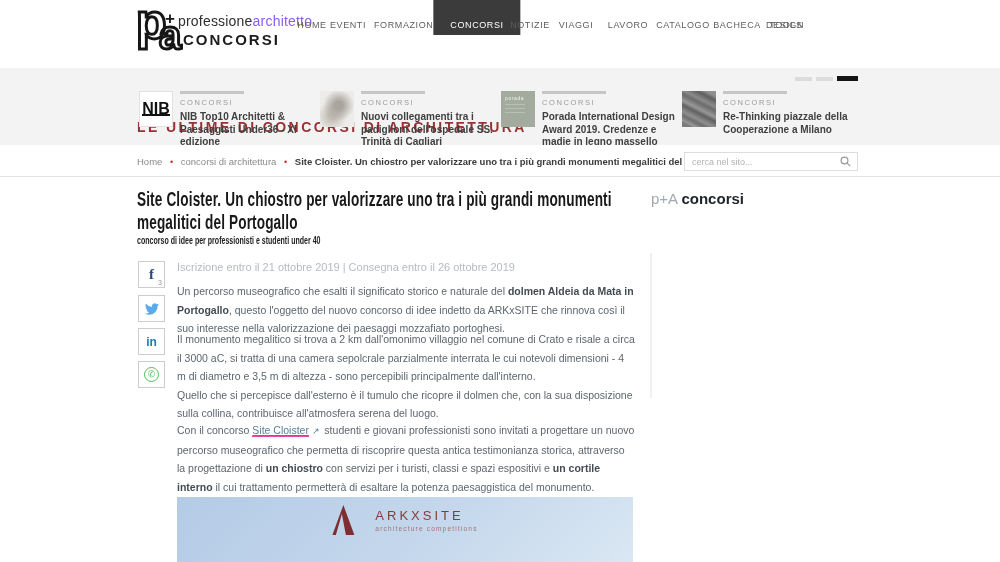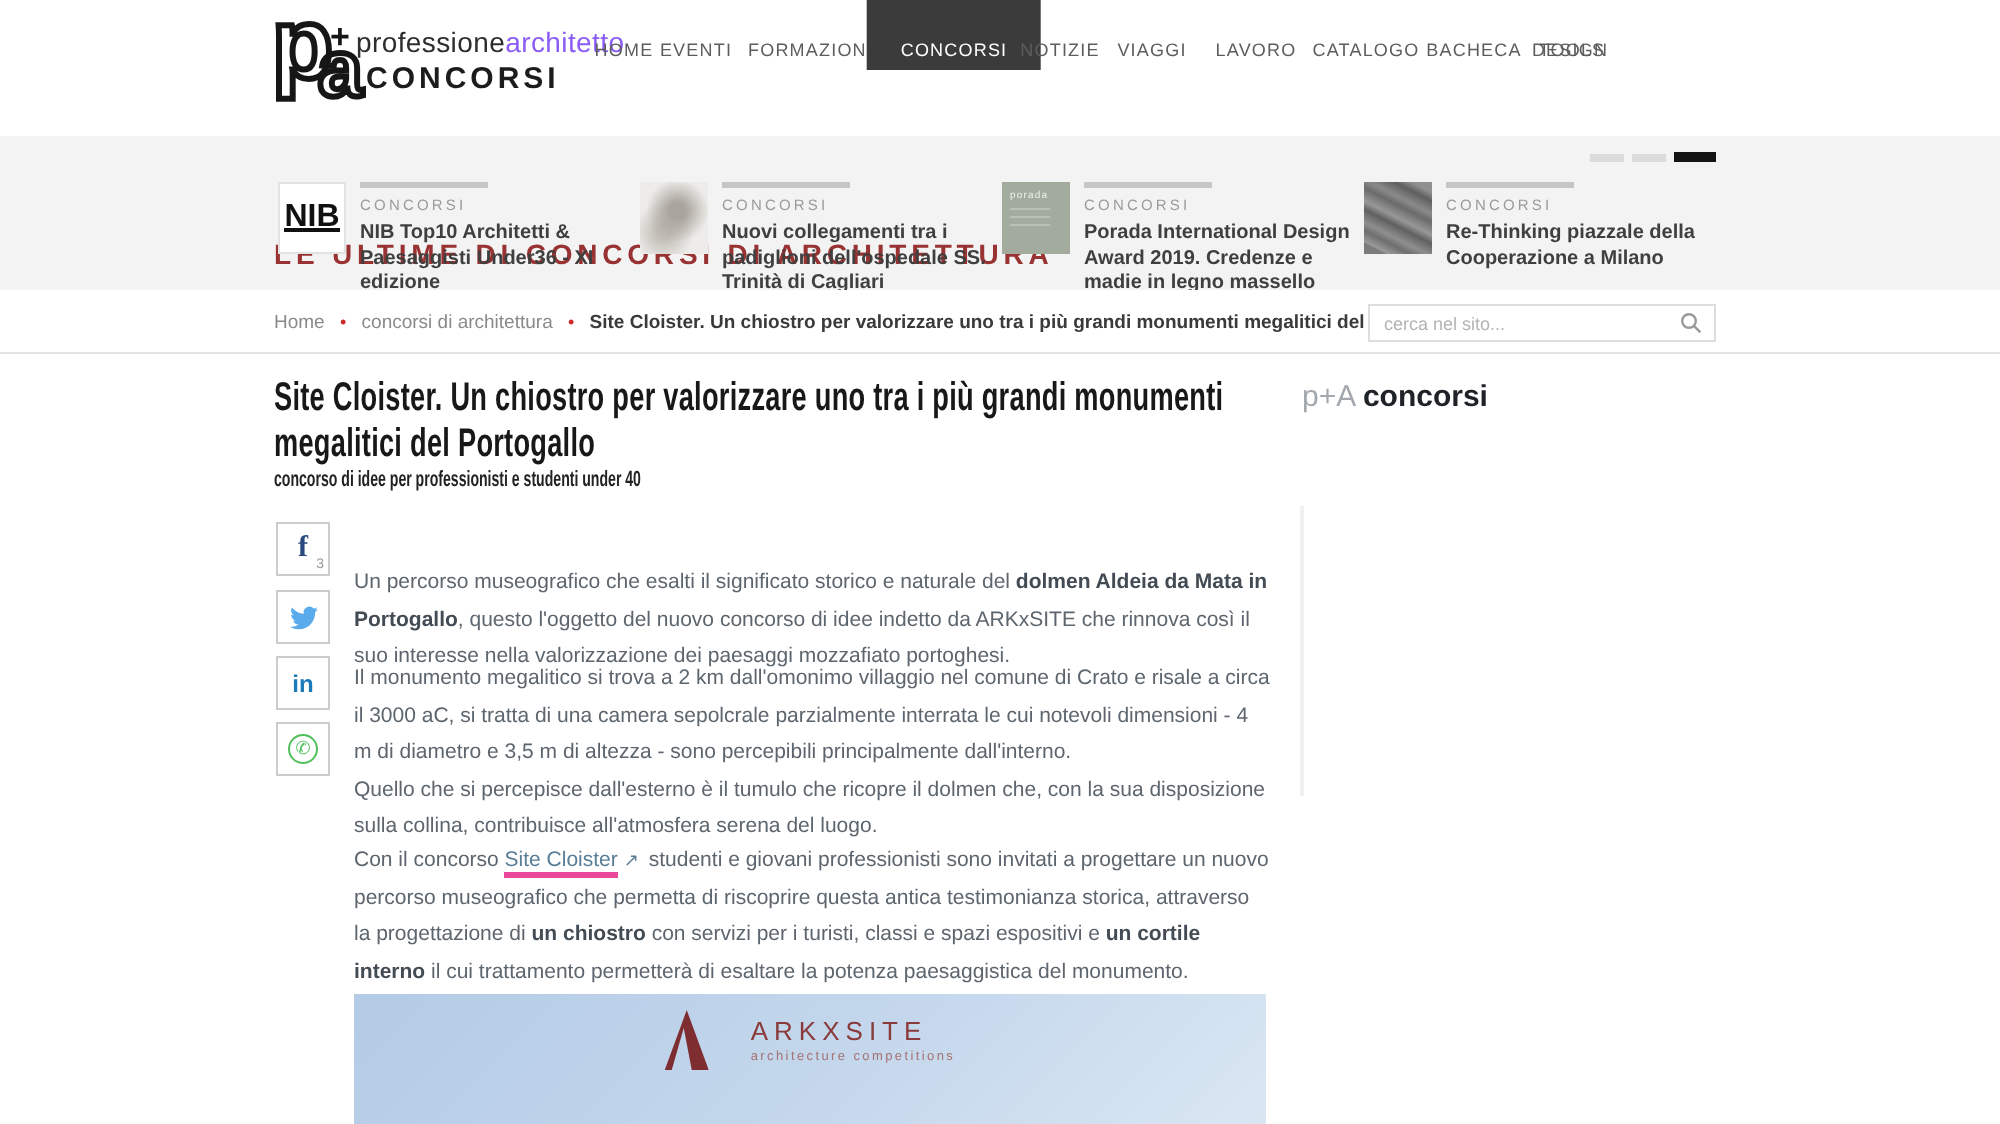--- a/index.html
+++ b/index.html
@@ -66,21 +66,21 @@
   
   .article-title { position:absolute; left:137px; top:188px; width:745px; font-size:20px;
                    line-height:23px; font-weight:700; color:#181818; letter-spacing:0.2px;
                    transform:scaleX(0.68); transform-origin:0 0; }
   .article-subtitle { position:absolute; left:137px; top:234px; width:500px; font-size:11px;
                       font-weight:700; color:#222; transform:scaleX(0.64); transform-origin:0 0; }
   .deadline { position:absolute; left:177px; top:261px; font-size:11px; color:#b5bbc1; }
   .para { position:absolute; left:177px; width:458px; font-size:10.5px; line-height:18.5px; color:#5d666e; }
   .p1 { top:282px; } .p2 { top:330px; } .p3 { top:421px; }
   .strong { font-weight:700; color:#434c54; }
-  .inline-link { color:#597d96; border-bottom:3px solid #ec4899; }
+  .inline-link { color:#597d96; border-bottom:1px solid #ec4899;text-decoration:underline; }
   .ext-icon { color:#597d96; font-size:9px; margin:0 2px 0 3px; }
 
   
   .share-btn { position:absolute; left:138px; width:27px; height:27px; border:1px solid #ccc;
                background:#fff; display:flex; align-items:center; justify-content:center; cursor:pointer; }
   .fb-f { font-family:"Liberation Serif", serif; font-weight:700; font-size:15px; color:#29487d; }
   .fb-count { position:absolute; right:2px; bottom:1px; font-size:7px; color:#999; }
   .li-in { font-weight:700; font-size:12px; color:#1d7ab8; }
   .wa-circle { width:15px; height:15px; border:1.5px solid #4fc05a; border-radius:50%;
                display:flex; align-items:center; justify-content:center; }
@@ -222,20 +222,21 @@
   </div>
   <div class="share-btn" style="top:328px">
     <span class="li-in">in</span>
   </div>
   <div class="share-btn" style="top:361px">
     <span class="wa-circle">
       <span class="wa-glyph">✆</span>
     </span>
   </div>
 
+  <div class="deadline">Iscrizione entro il 21 ottobre 2019 | Consegna entro il 26 ottobre 2019</div>
   <p class="para p1"><span>Un percorso museografico che esalti il significato storico e naturale del </span><span class="strong">dolmen Aldeia da Mata in Portogallo</span><span>, questo l'oggetto del nuovo concorso di idee indetto da ARKxSITE che rinnova così il suo interesse nella valorizzazione dei paesaggi mozzafiato portoghesi.</span></p>
   <p class="para p2"><span>Il monumento megalitico si trova a 2 km dall'omonimo villaggio nel comune di Crato e risale a circa il 3000 aC, si tratta di una camera sepolcrale parzialmente interrata le cui notevoli dimensioni - 4 m di diametro e 3,5 m di altezza - sono percepibili principalmente dall'interno.</span><br><span>Quello che si percepisce dall'esterno è il tumulo che ricopre il dolmen che, con la sua disposizione sulla collina, contribuisce all'atmosfera serena del luogo.</span></p>
   <p class="para p3"><span>Con il concorso </span><a href="#" class="inline-link">Site Cloister</a><span class="ext-icon">↗</span><span> studenti e giovani professionisti sono invitati a progettare un nuovo percorso museografico che permetta di riscoprire questa antica testimonianza storica, attraverso la progettazione di </span><span class="strong">un chiostro</span><span> con servizi per i turisti, classi e spazi espositivi e </span><span class="strong">un cortile interno</span><span> il cui trattamento permetterà di esaltare la potenza paesaggistica del monumento.</span></p>
 
   <div class="hero">
     <div class="hero-logo">
       <svg width="22" height="30" viewBox="0 0 22 30">
           <path d="M11 0 L22 30 L13.5 30 L9.5 9 L3.5 30 L0 30 Z" fill="#7e2e31"></path>
         </svg>
       <div class="hero-text">

